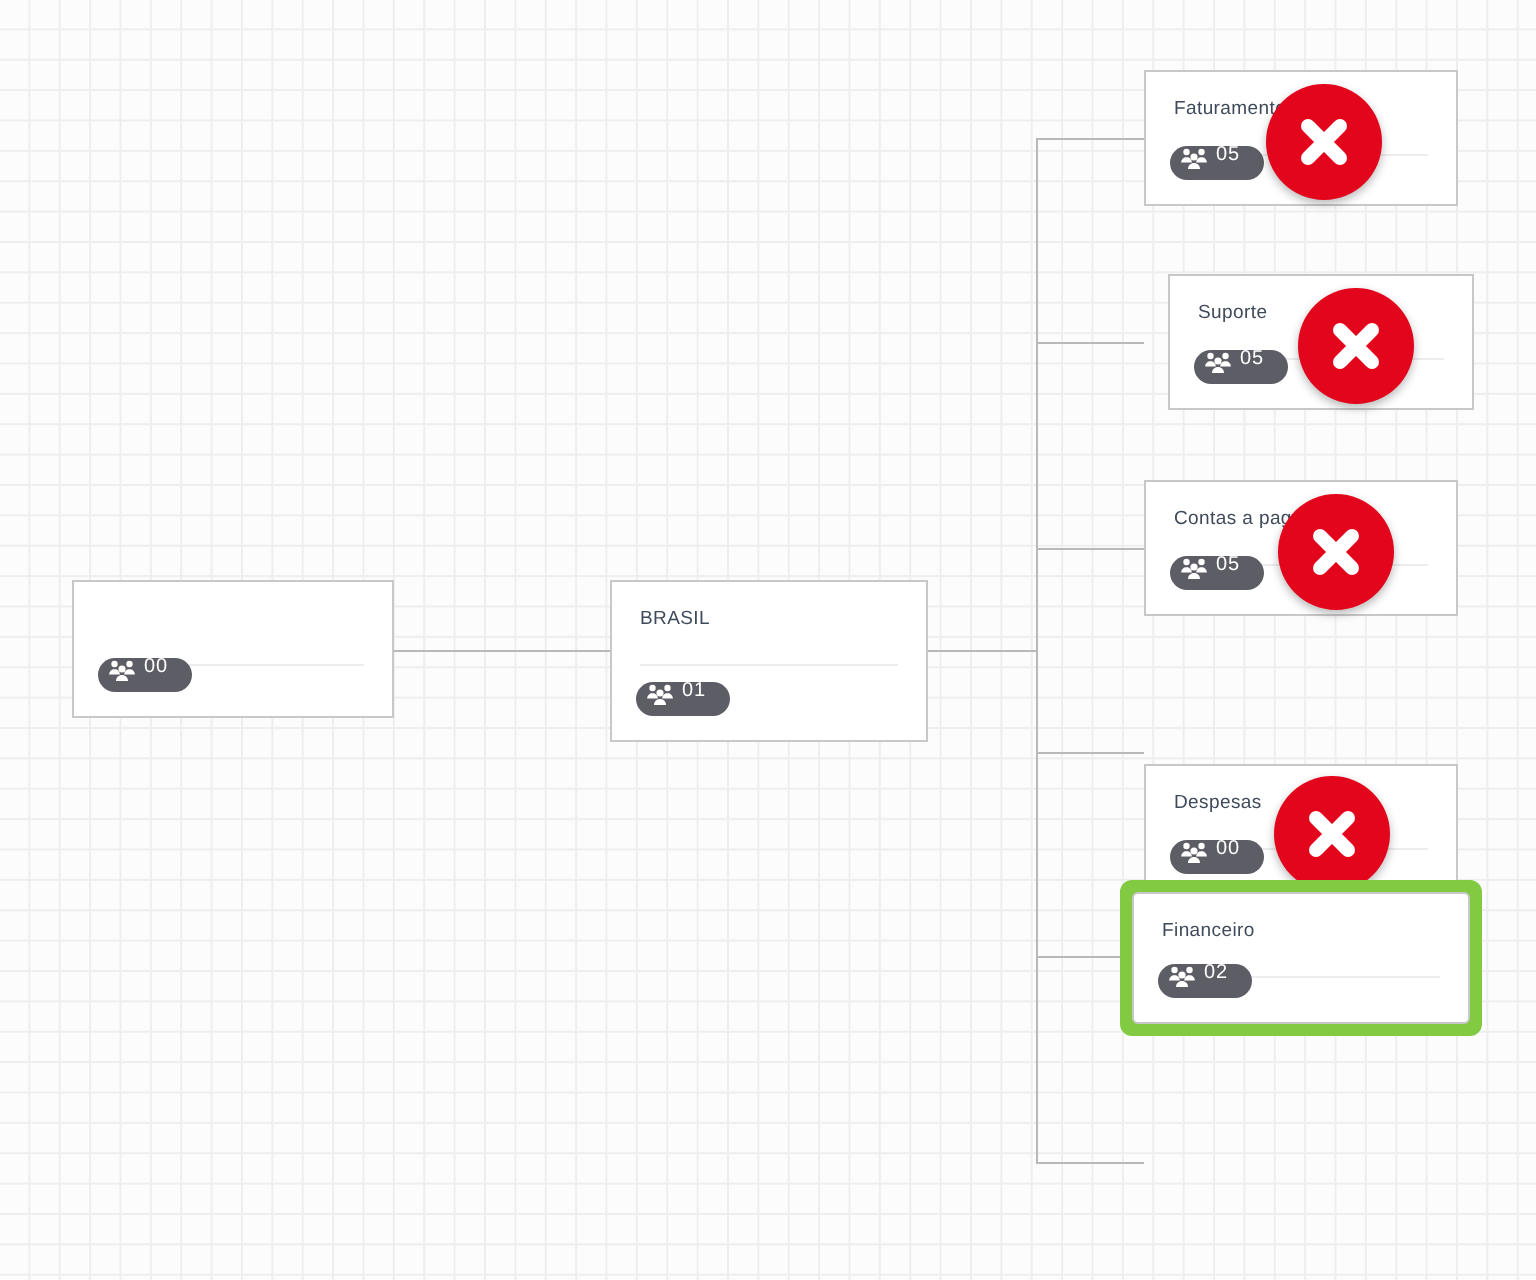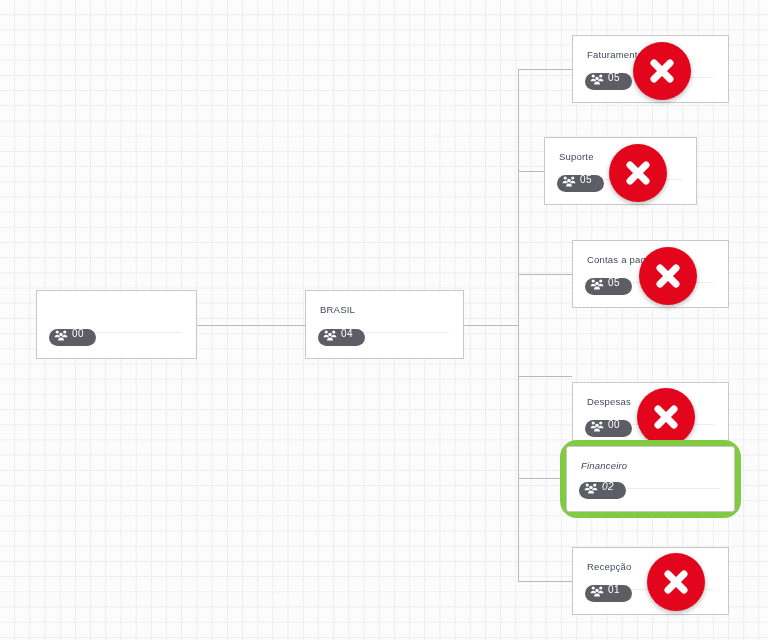--- a/index.html
+++ b/index.html
@@ -106,24 +106,23 @@
     align-items: center;
     justify-content: center;
   }
   .xmark svg { display: block; }
 
   
   .selected-wrap {
     position: absolute;
     box-sizing: border-box;
     border: 6px solid #82ca41;
-    border-radius: 17px;
+    border-radius: 6px;
     background: #82ca41;
     padding: 0;
-    font-style: italic;
   }
   .selected-wrap > .node {
     position: absolute;
     left: 0; top: 0; right: 0; bottom: 0;
     width: auto; height: auto;
     border-radius: 3px;
   }
 </style>
 </head>
 <body>
@@ -154,34 +153,34 @@
           <circle cx="21.5" cy="6" r="3.2" fill="#ffffff"></circle>
           <path d="M16.2 16.5c0-3.2 2.4-5.2 5.3-5.2s5.3 2 5.3 5.2z" fill="#ffffff"></path>
           <circle cx="14" cy="11" r="3.6" fill="#ffffff"></circle>
           <path d="M8 23c0-3.6 2.7-6 6-6s6 2.4 6 6z" fill="#ffffff"></path>
         </svg>
         <span class="badge-count">00</span>
       </div>
     </div>
   </div>
 
-  <div class="node" style="left:305px; top:290px; width:159px; height:69px;">
+  <div class="node" style="left:305px; top:290px; width:159px; height:81px;">
     <div class="node-inner">
       <div class="node-title">BRASIL</div>
       <div class="node-sep"></div>
       <div class="badge">
         <svg class="badge-icon" viewBox="0 0 28 24" aria-hidden="true">
           <circle cx="6.5" cy="6" r="3.2" fill="#ffffff"></circle>
           <path d="M1.2 16.5c0-3.2 2.4-5.2 5.3-5.2s5.3 2 5.3 5.2z" fill="#ffffff"></path>
           <circle cx="21.5" cy="6" r="3.2" fill="#ffffff"></circle>
           <path d="M16.2 16.5c0-3.2 2.4-5.2 5.3-5.2s5.3 2 5.3 5.2z" fill="#ffffff"></path>
           <circle cx="14" cy="11" r="3.6" fill="#ffffff"></circle>
           <path d="M8 23c0-3.6 2.7-6 6-6s6 2.4 6 6z" fill="#ffffff"></path>
         </svg>
-        <span class="badge-count">04</span>
+        <span class="badge-count">01</span>
       </div>
     </div>
   </div>
 
   <div class="node" style="left:572px; top:35px; width:157px; height:68px;">
     <div class="node-inner">
       <div class="node-title">Faturamento</div>
       <div class="node-sep"></div>
       <div class="badge">
         <svg class="badge-icon" viewBox="0 0 28 24" aria-hidden="true">
@@ -195,21 +194,21 @@
         <span class="badge-count">05</span>
       </div>
       <div class="xmark" style="left:60px; top:6px;">
         <svg width="30" height="30" viewBox="0 0 30 30">
           <path d="M7 7 L23 23 M23 7 L7 23" stroke="#ffffff" stroke-width="7" stroke-linecap="round"></path>
         </svg>
       </div>
     </div>
   </div>
 
-  <div class="node" style="left:544px; top:137px; width:153px; height:68px;">
+  <div class="node" style="left:584px; top:137px; width:153px; height:68px;">
     <div class="node-inner">
       <div class="node-title">Suporte</div>
       <div class="node-sep"></div>
       <div class="badge">
         <svg class="badge-icon" viewBox="0 0 28 24" aria-hidden="true">
           <circle cx="6.5" cy="6" r="3.2" fill="#ffffff"></circle>
           <path d="M1.2 16.5c0-3.2 2.4-5.2 5.3-5.2s5.3 2 5.3 5.2z" fill="#ffffff"></path>
           <circle cx="21.5" cy="6" r="3.2" fill="#ffffff"></circle>
           <path d="M16.2 16.5c0-3.2 2.4-5.2 5.3-5.2s5.3 2 5.3 5.2z" fill="#ffffff"></path>
           <circle cx="14" cy="11" r="3.6" fill="#ffffff"></circle>
@@ -284,36 +283,14 @@
             <path d="M16.2 16.5c0-3.2 2.4-5.2 5.3-5.2s5.3 2 5.3 5.2z" fill="#ffffff"></path>
             <circle cx="14" cy="11" r="3.6" fill="#ffffff"></circle>
             <path d="M8 23c0-3.6 2.7-6 6-6s6 2.4 6 6z" fill="#ffffff"></path>
           </svg>
           <span class="badge-count">02</span>
         </div>
       </div>
     </div>
   </div>
 
-  <div class="node" style="left:572px; top:547px; width:157px; height:68px;">
-    <div class="node-inner">
-      <div class="node-title">Recepção</div>
-      <div class="node-sep"></div>
-      <div class="badge">
-        <svg class="badge-icon" viewBox="0 0 28 24" aria-hidden="true">
-          <circle cx="6.5" cy="6" r="3.2" fill="#ffffff"></circle>
-          <path d="M1.2 16.5c0-3.2 2.4-5.2 5.3-5.2s5.3 2 5.3 5.2z" fill="#ffffff"></path>
-          <circle cx="21.5" cy="6" r="3.2" fill="#ffffff"></circle>
-          <path d="M16.2 16.5c0-3.2 2.4-5.2 5.3-5.2s5.3 2 5.3 5.2z" fill="#ffffff"></path>
-          <circle cx="14" cy="11" r="3.6" fill="#ffffff"></circle>
-          <path d="M8 23c0-3.6 2.7-6 6-6s6 2.4 6 6z" fill="#ffffff"></path>
-        </svg>
-        <span class="badge-count">01</span>
-      </div>
-      <div class="xmark" style="left:74px; top:5px;">
-        <svg width="30" height="30" viewBox="0 0 30 30">
-          <path d="M7 7 L23 23 M23 7 L7 23" stroke="#ffffff" stroke-width="7" stroke-linecap="round"></path>
-        </svg>
-      </div>
-    </div>
-  </div>
 
 </div>
 
 </body></html>

